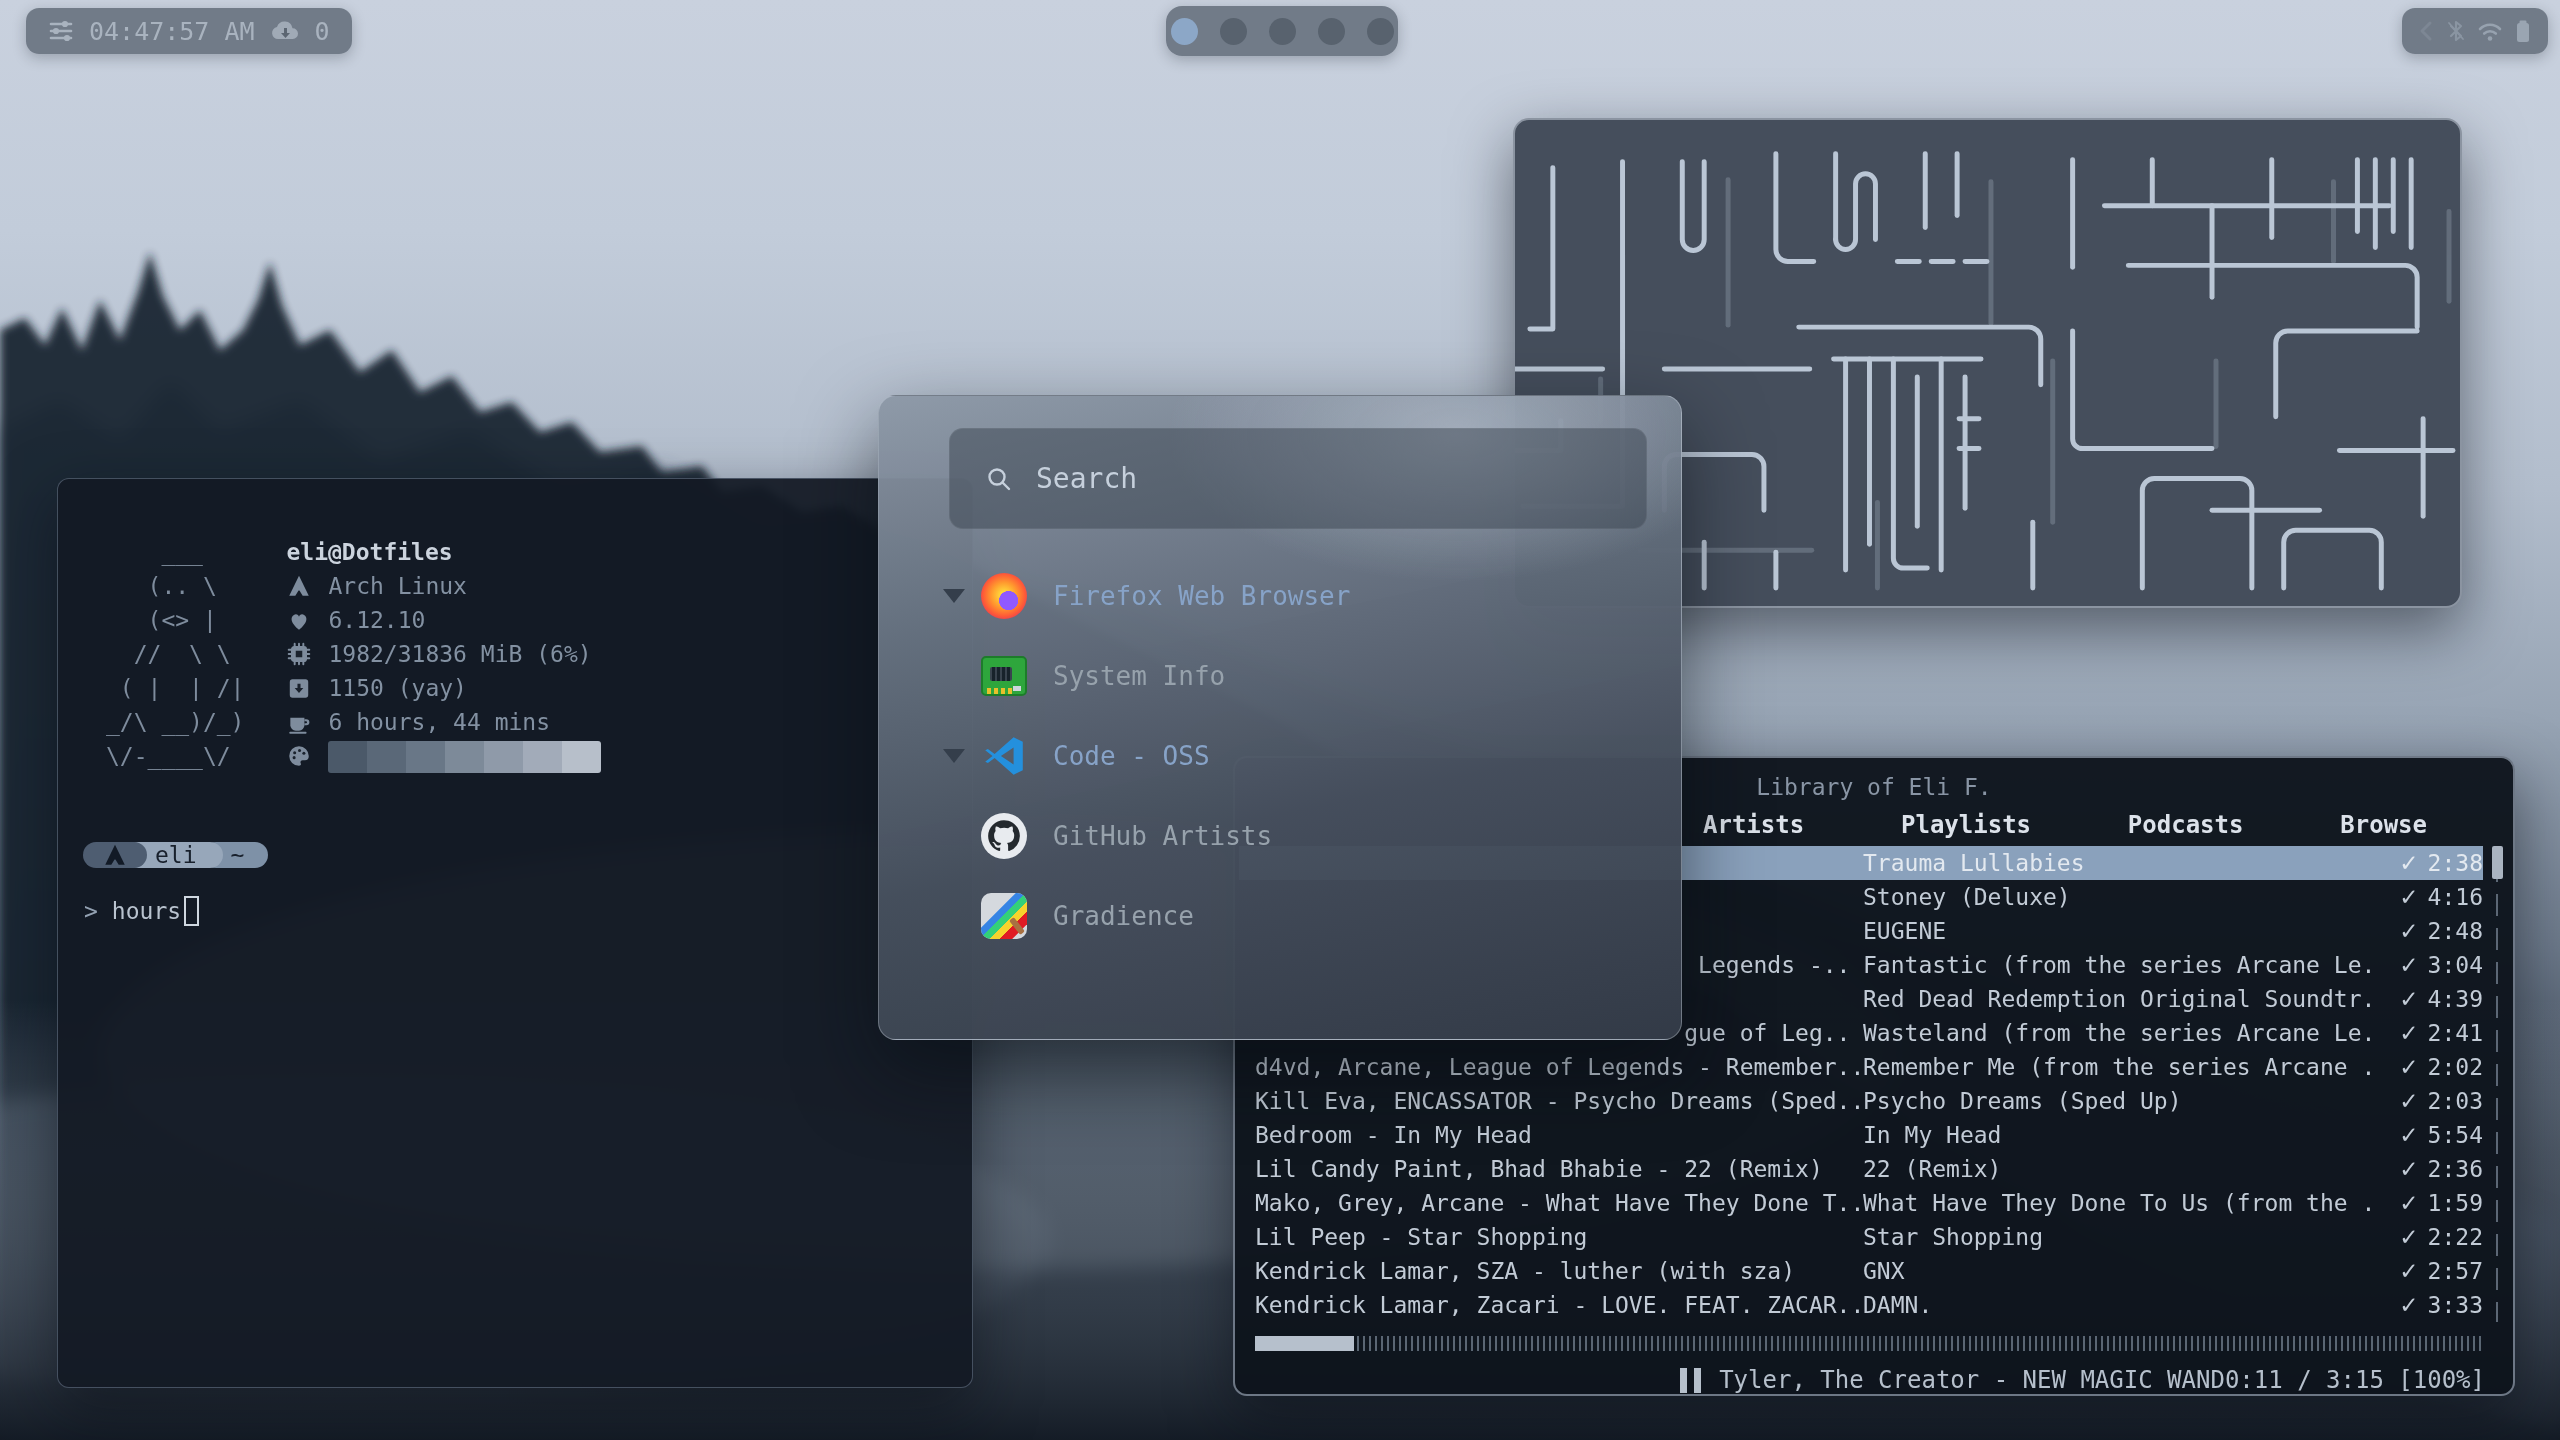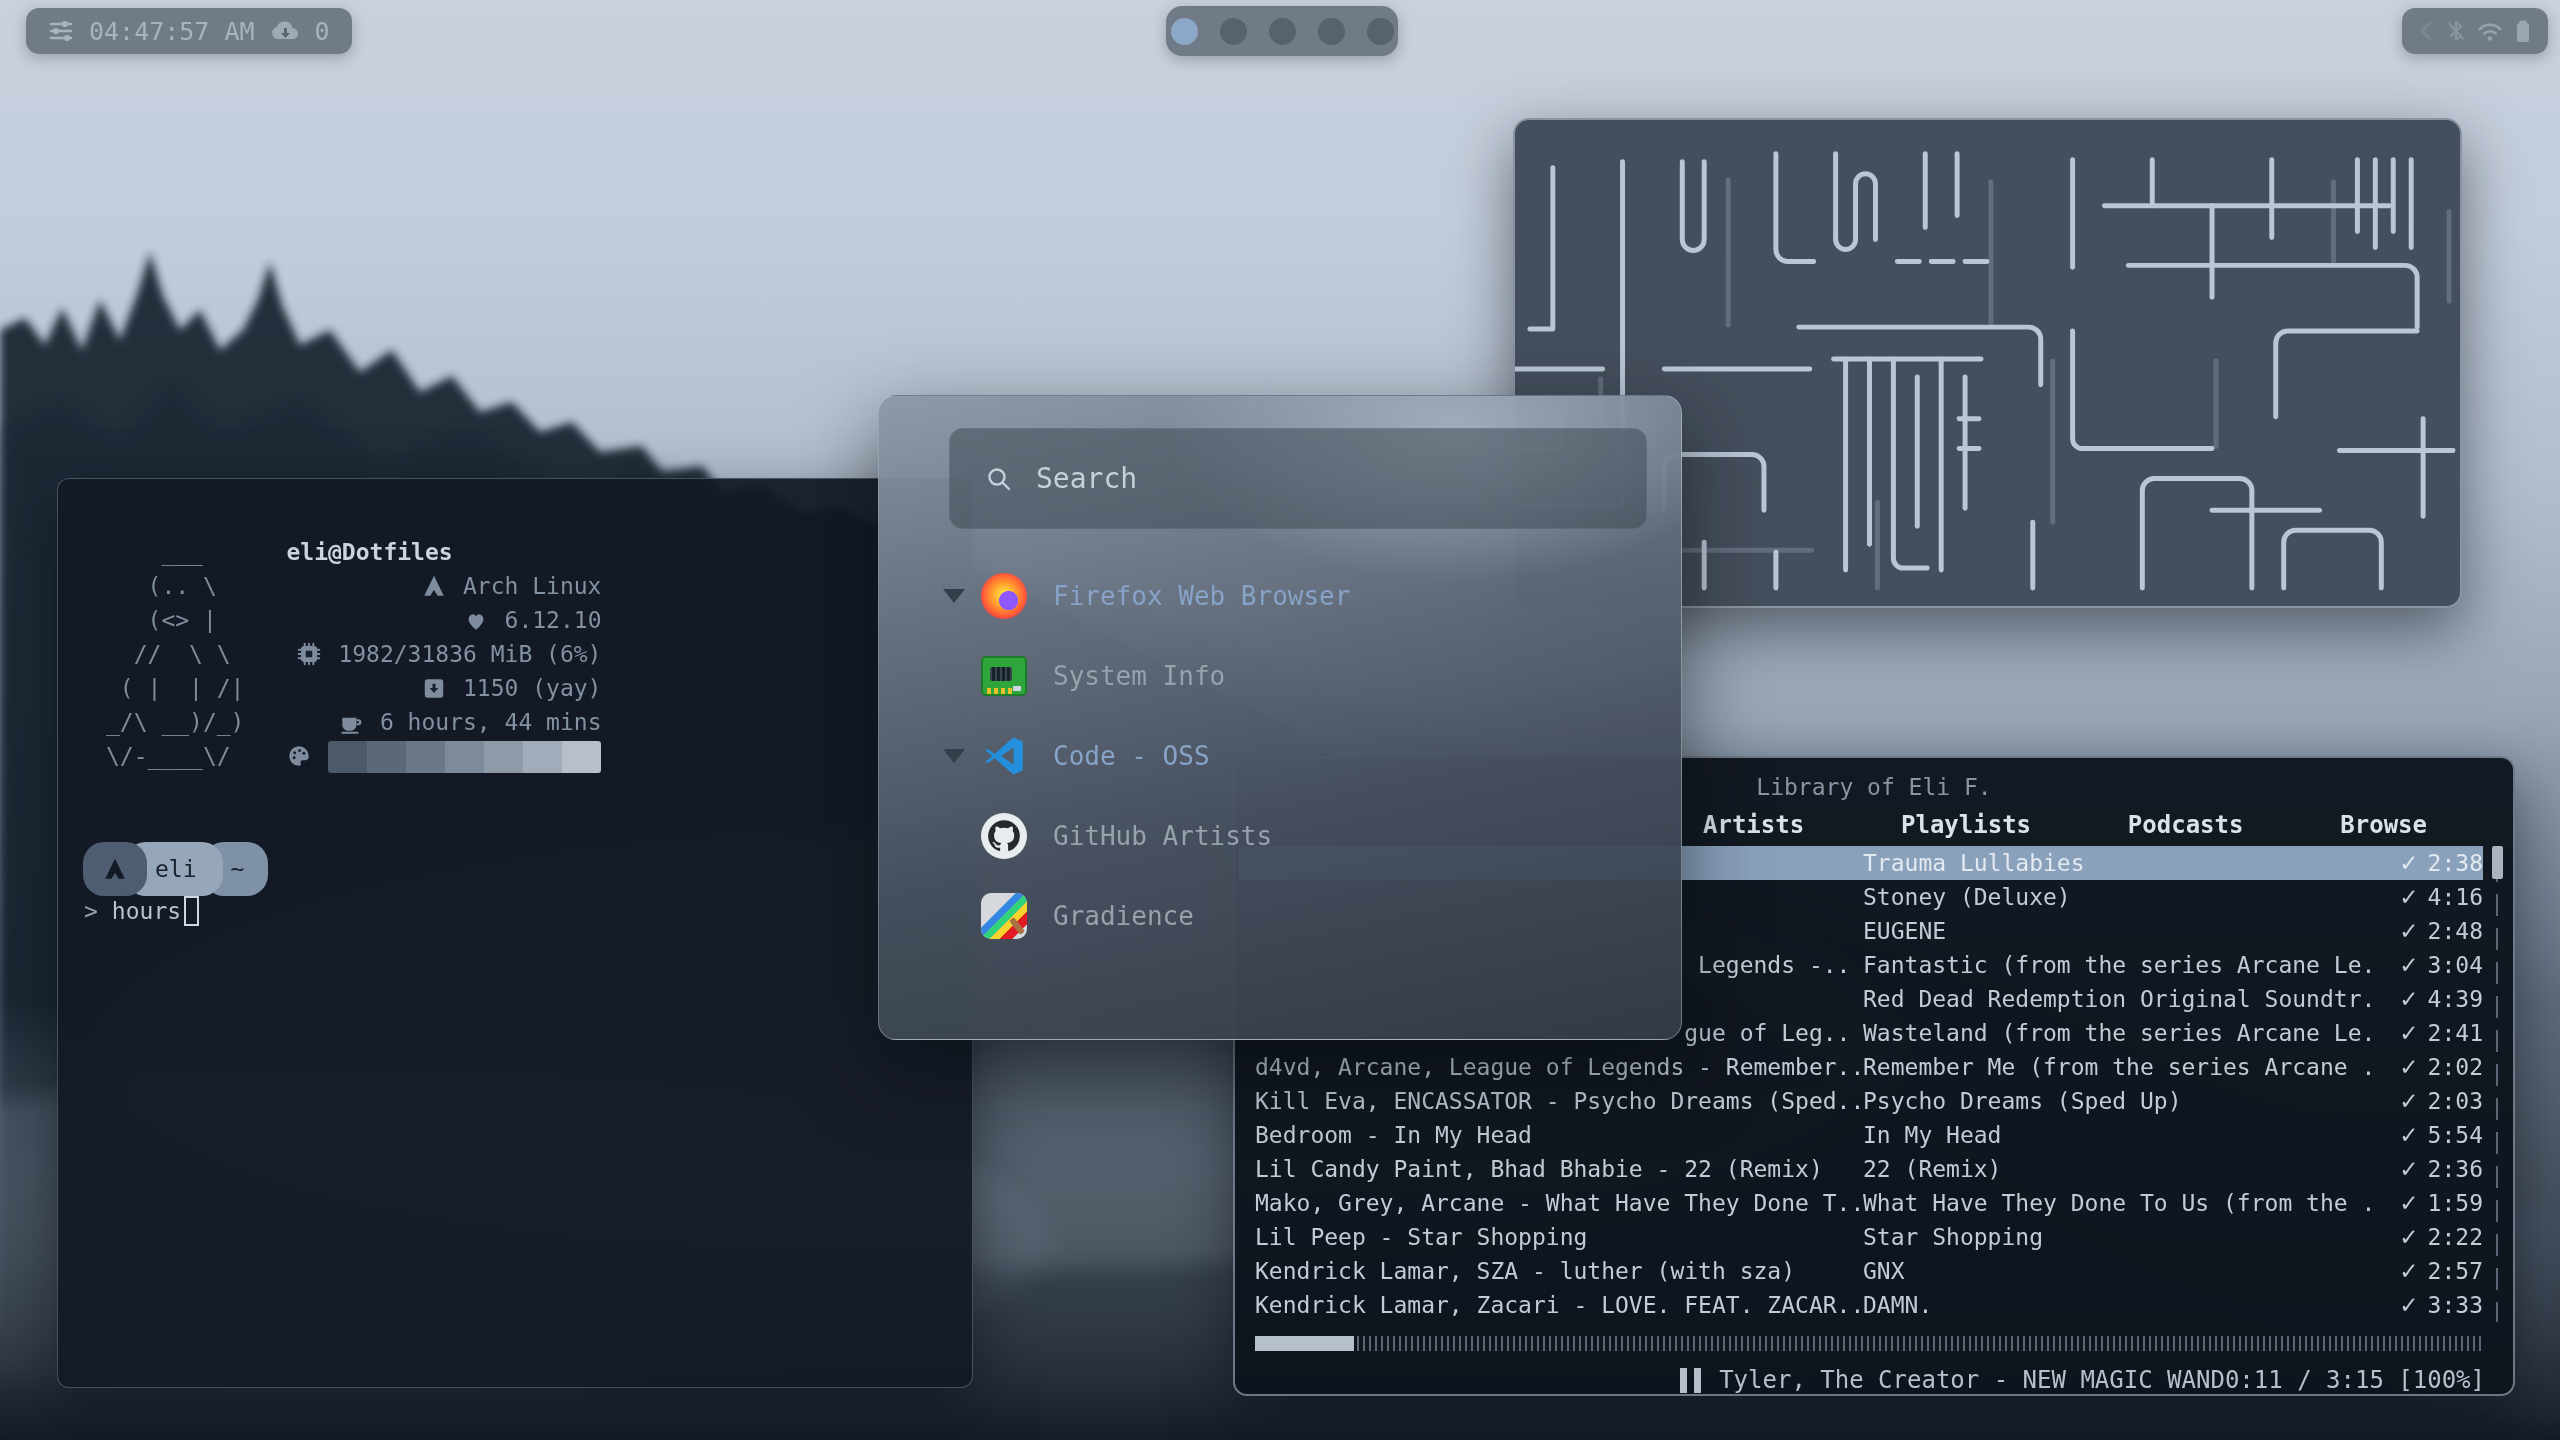--- a/index.html
+++ b/index.html
@@ -39,26 +39,26 @@
   
   .terminal{
     left:57px;top:478px;width:916px;height:910px;z-index:20;
     background:rgba(19,26,36,.94);border-radius:12px;
     border:1.5px solid rgba(130,146,168,.45);
     color:#8391a2;font-size:23px;line-height:34px;
   }
   .fetch{position:absolute;left:48px;top:56px;display:flex;gap:42px;}
   .ascii{margin:0;font:inherit;color:#7e8c9d;white-space:pre;}
   .finfo .ftitle{font-weight:bold;color:#ccd4de;height:34px;}
-  .frow{display:flex;align-items:center;height:34px;gap:16px;justify-content:flex-end;}
+  .frow{display:flex;align-items:center;height:34px;gap:16px;}
   .frow .fico{width:26px;height:26px;flex:none;}
   .palette{display:flex;height:32px;margin-top:2px;border-radius:3px;overflow:hidden;}
   .palette span{width:39px;height:32px;}
   .promptline{position:absolute;left:25px;top:363px;display:flex;align-items:center;}
-  .pseg{height:54px;display:flex;align-items:center;justify-content:center;border-radius:21px;text-align:center;}
+  .pseg{height:26px;display:flex;align-items:center;justify-content:center;border-radius:21px;text-align:center;}
   .pseg.s1{width:64px;background:#4e5d71;z-index:3;}
   .pseg.s2{margin-left:-22px;padding:0 26px 0 30px;background:#97a7ba;color:#18202c;z-index:2;}
   .pseg.s3{margin-left:-20px;padding:0 24px 0 28px;background:#7e91a7;color:#18202c;z-index:1;}
   .cmdline{position:absolute;left:26px;top:415px;color:#b9c3cf;display:flex;align-items:center;}
   .cmdline .sym{margin-right:14px;color:#93a1b2;}
   .cursor{display:inline-block;width:15px;height:30px;border:2.5px solid #cfd7e0;margin-left:3px;}
 
   
   .player{
     left:1233px;top:756px;width:1282px;height:640px;z-index:30;

